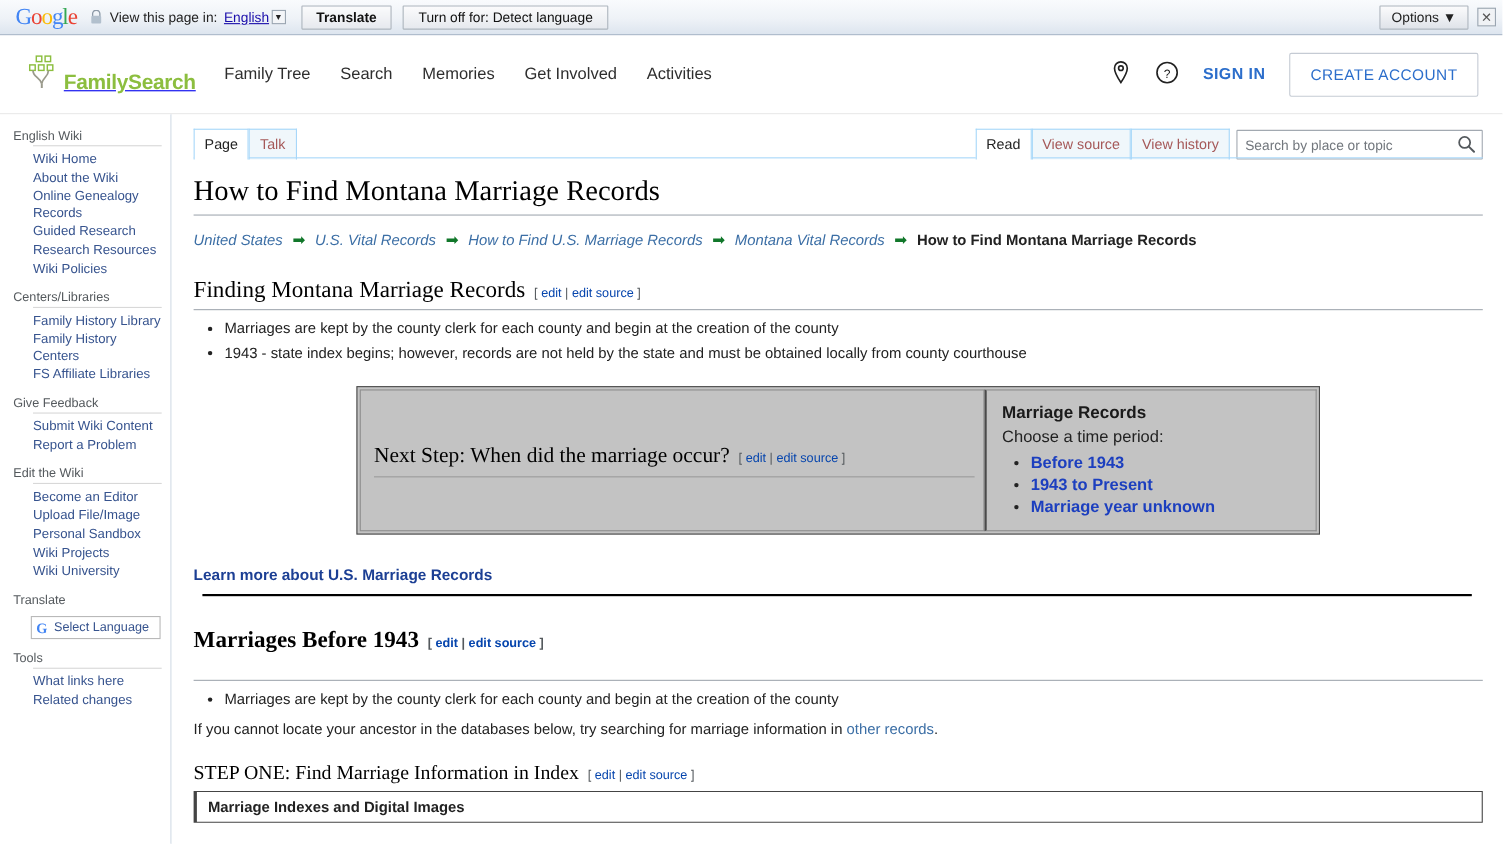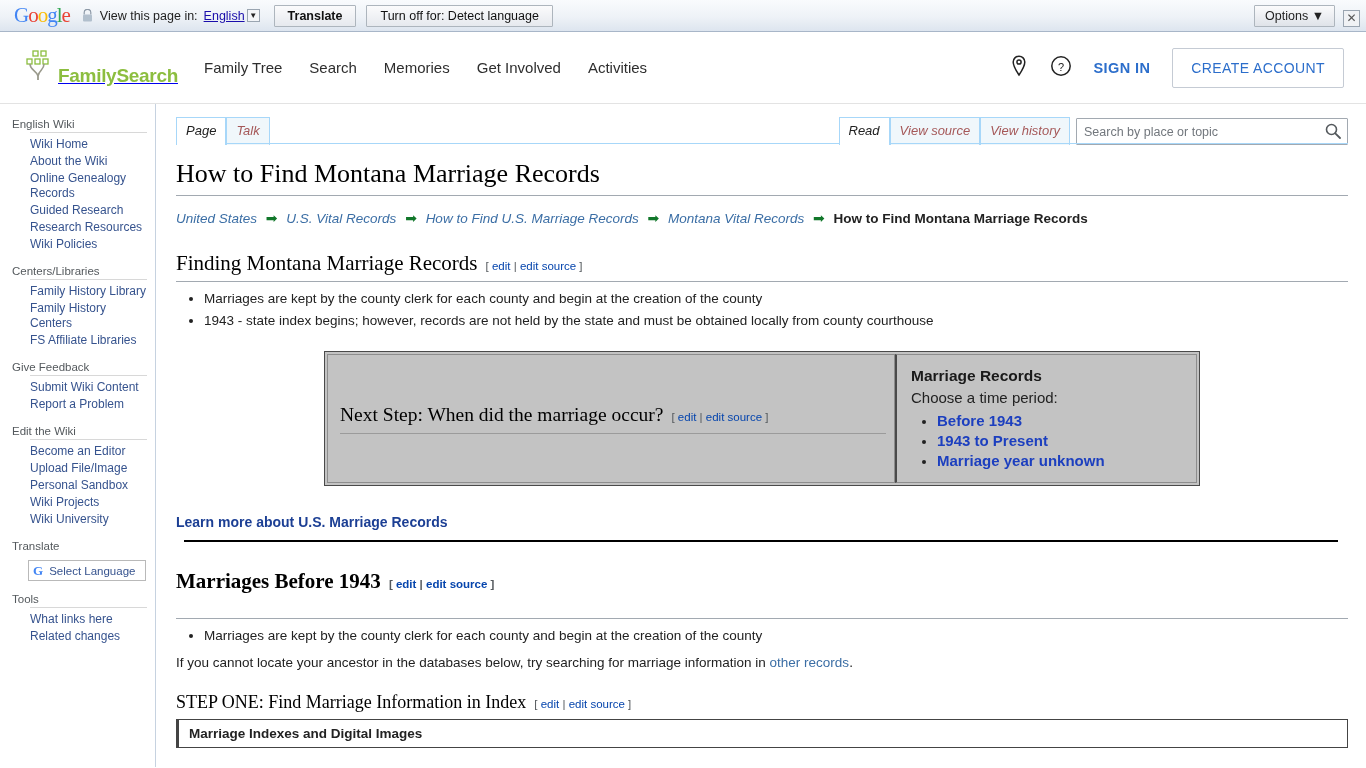--- a/index.html
+++ b/index.html
@@ -40,21 +40,21 @@
     font-size: 8px; vertical-align: middle; color:#222; margin-right: 14px;
   }
   .gt-btn {
     border: 1px solid #adb5bd;
     background: linear-gradient(to bottom,#fbfbfc,#e6e9ee);
     padding: 3px 13px; font-size: 12.5px; color:#111;
     margin-right: 10px; cursor: pointer; border-radius: 1px;
     font-family: "Liberation Sans", sans-serif;
   }
   .gt-btn.bold { font-weight: bold; }
-  .gt-right { margin-left: auto; display:flex; align-items:flex-end; gap: 8px;}
+  .gt-right { margin-left: auto; display:flex; align-items:center; gap: 8px;}
   .gt-options {
     border: 1px solid #adb5bd;
     background: linear-gradient(to bottom,#fbfbfc,#dfe3e9);
     padding: 3px 10px; font-size: 12.5px; cursor:pointer; border-radius:1px;
   }
   .gt-close {
     width: 17px; height: 17px; border: 1px solid #9aa5b1; background: #f0f2f5;
     display:flex; align-items:center; justify-content:center; font-size:12px; color:#555; cursor:pointer;
   }
 
@@ -124,35 +124,34 @@
 
   .tabrow {
     display:flex; align-items: flex-end; height: 40px;
     position: relative; padding-top: 14px;
   }
   .tabs-left { display:flex; align-items:flex-end; }
   .tab {
     font-size: 13px; padding: 5px 9px 6px 9px; line-height: 16px;
     border: 1px solid transparent; border-bottom: none; position: relative; top:1px;
     text-decoration:none;
-    font-style:italic;
   }
   .tab.selected { background:#fff; color:#222; border-color:#a7d7f9; border-bottom-color:#fff; z-index:2;}
   .tab.other { background:#f0f7fb; color:#a55858; border-color:#a7d7f9; }
   .tab-link { color:#0645ad; }
   .tabs-right { margin-left:auto; display:flex; align-items:flex-end; }
   .tabs-right .tab.selected { background:#fff; color:#222;}
   .tabline {
     position:absolute; left:0; right:0; bottom:0; height:1px; background:#a7d7f9;
   }
   .search-wrap {
     position: relative; margin-left: 6px; top: 1px;
   }
   .search-input {
-    width: 272px; height: 27px; border: 1px solid #a2a9b1;
+    width: 224px; height: 27px; border: 1px solid #a2a9b1;
     padding: 3px 26px 3px 7px; font-size: 12.5px; color:#54595d;
     font-family: "Liberation Sans", sans-serif; background:#fff;
     border-radius: 1px;
   }
   .search-input::placeholder { color: #72777d; }
   .search-icon {
     position:absolute; right: 7px; top: 5px; color:#54595d; pointer-events:none;
   }
 
   .body-scroll { padding-top: 6px; }

